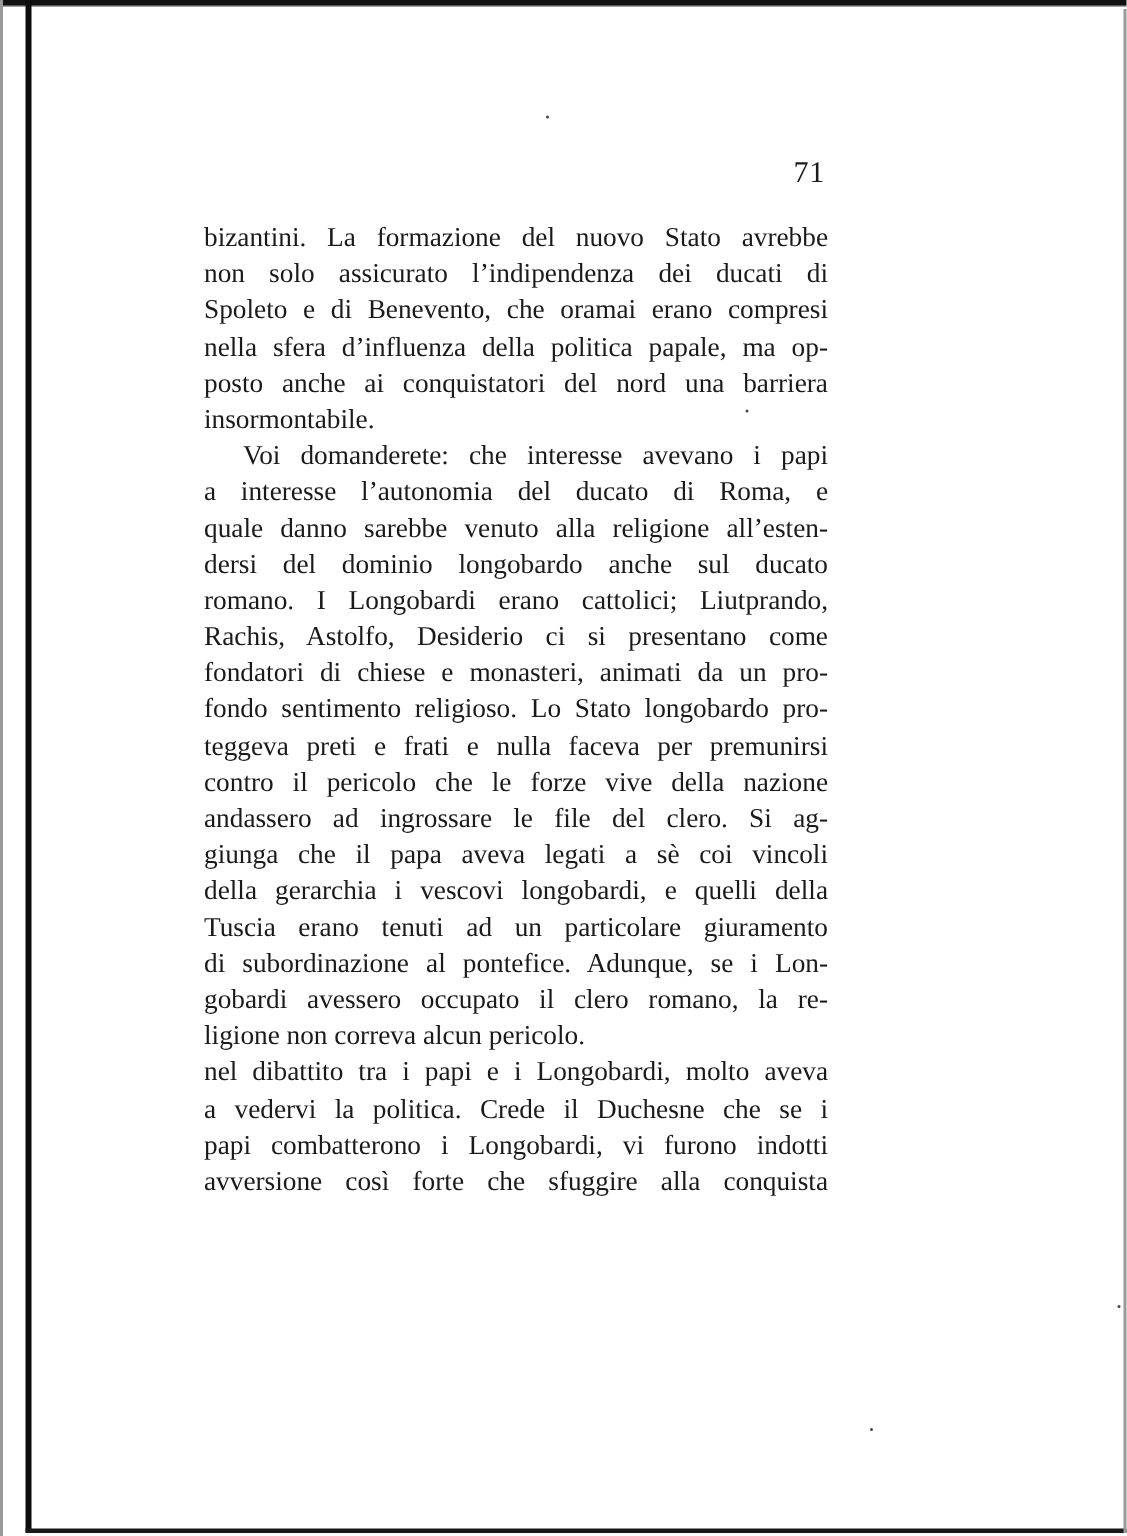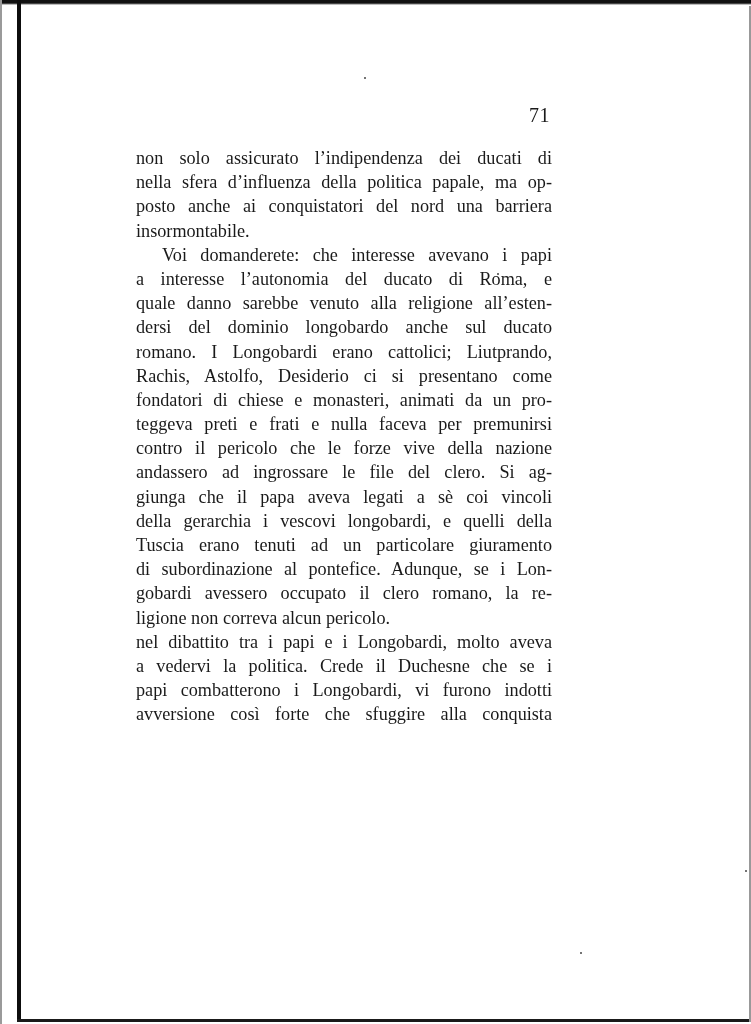--- a/index.html
+++ b/index.html
@@ -95,33 +95,36 @@
 
 <div class="speck" style="left:364px;top:77px;"></div>
 <div class="speck" style="left:497px;top:273px;"></div>
 <div class="speck" style="left:745px;top:870px;"></div>
 <div class="speck" style="left:580px;top:952px;"></div>
 
 <div class="page-number">71</div>
 
 <div class="text-block">
   <div>
+    <span class="line">bizantini. La formazione del nuovo Stato avrebbe</span>
     <span class="line">non solo assicurato l’indipendenza dei ducati di</span>
+    <span class="line">Spoleto e di Benevento, che oramai erano compresi</span>
     <span class="line">nella sfera d’influenza della politica papale, ma op-</span>
     <span class="line">posto anche ai conquistatori del nord una barriera</span>
     <span class="line last">insormontabile.</span>
   </div>
   <div>
     <span class="line indent">Voi domanderete: che interesse avevano i papi</span>
     <span class="line">a interesse l’autonomia del ducato di Roma, e</span>
     <span class="line">quale danno sarebbe venuto alla religione all’esten-</span>
     <span class="line">dersi del dominio longobardo anche sul ducato</span>
     <span class="line">romano. I Longobardi erano cattolici; Liutprando,</span>
     <span class="line">Rachis, Astolfo, Desiderio ci si presentano come</span>
     <span class="line">fondatori di chiese e monasteri, animati da un pro-</span>
+    <span class="line">fondo sentimento religioso. Lo Stato longobardo pro-</span>
     <span class="line">teggeva preti e frati e nulla faceva per premunirsi</span>
     <span class="line">contro il pericolo che le forze vive della nazione</span>
     <span class="line">andassero ad ingrossare le file del clero. Si ag-</span>
     <span class="line">giunga che il papa aveva legati a sè coi vincoli</span>
     <span class="line">della gerarchia i vescovi longobardi, e quelli della</span>
     <span class="line">Tuscia erano tenuti ad un particolare giuramento</span>
     <span class="line">di subordinazione al pontefice. Adunque, se i Lon-</span>
     <span class="line">gobardi avessero occupato il clero romano, la re-</span>
     <span class="line last">ligione non correva alcun pericolo.</span>
   </div>

